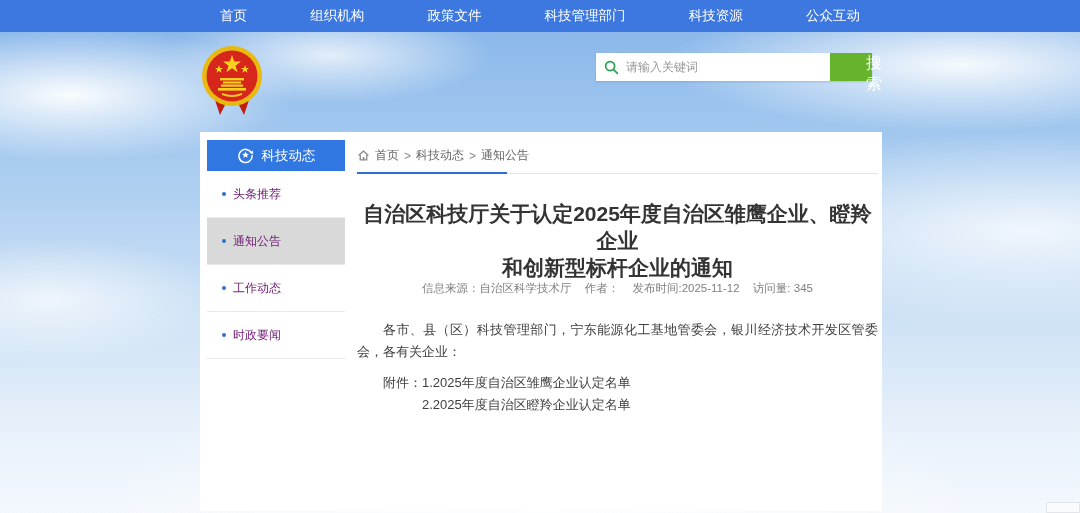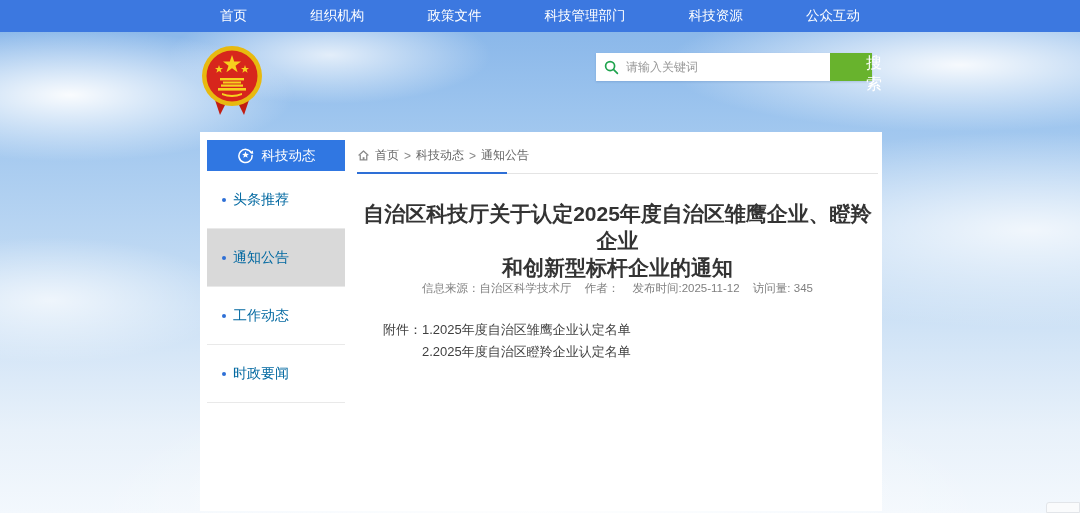--- a/index.html
+++ b/index.html
@@ -46,22 +46,22 @@
                 font-family:"Liberation Sans","DejaVu Sans",sans-serif;padding-left:36px; }
 
   
   .main-wrap { position:absolute; left:200px; top:132px; width:682px; height:379px;
                background:#ffffff; display:flex; }
 
   
   .sidebar { width:138px; margin:8px 0 0 7px; flex:0 0 auto; }
   .sidebar-head { height:31px; background:#3077e2; color:#fff; display:flex; align-items:center;
                   justify-content:center; gap:8px; font-size:13.5px; }
-  .side-item { height:58px; display:flex; align-items:center; padding-left:15px; font-size:14px;
-               color:#0369a1; border-bottom:1px solid #e9e9e9; cursor:pointer; }
+  .side-item { height:47px; display:flex; align-items:center; padding-left:15px; font-size:12px;
+               color:#701a75; border-bottom:1px solid #e9e9e9; cursor:pointer; }
   .side-item .dot { width:4px; height:4px; background:#2e6fd6; border-radius:50%; margin-right:7px; flex:0 0 auto; }
   .side-item.active { background:#d9d9d9; }
 
   
   .content { flex:1; padding:15px 4px 0 12px; }
   .breadcrumb-row { position:relative; display:flex; align-items:center; gap:5px; font-size:12px;
                     color:#666; padding-bottom:9px; border-bottom:1px solid #e4e4e4; }
   .breadcrumb-row .crumb { cursor:pointer; }
   .breadcrumb-row .sep { color:#888; }
   .crumb-underline { position:absolute; left:0; bottom:-1px; width:150px; height:2px; background:#2e6fd6; }
@@ -178,20 +178,21 @@
     </div>
 
     <div class="meta">
       <span>信息来源：自治区科学技术厅</span>
       <span>作者：</span>
       <span>发布时间:2025-11-12</span>
       <span>访问量: 345</span>
     </div>
 
     <div class="body-text">
+      <p>各市、县（区）科技管理部门，宁东能源化工基地管委会，银川经济技术开发区管委会，各有关企业：</p>
     </div>
 
     <div class="attachments">
       <div>附件：</div>
       <div>
         <div class="att-item">1.2025年度自治区雏鹰企业认定名单</div>
         <div class="att-item">2.2025年度自治区瞪羚企业认定名单</div>
 
       </div>
     </div>

